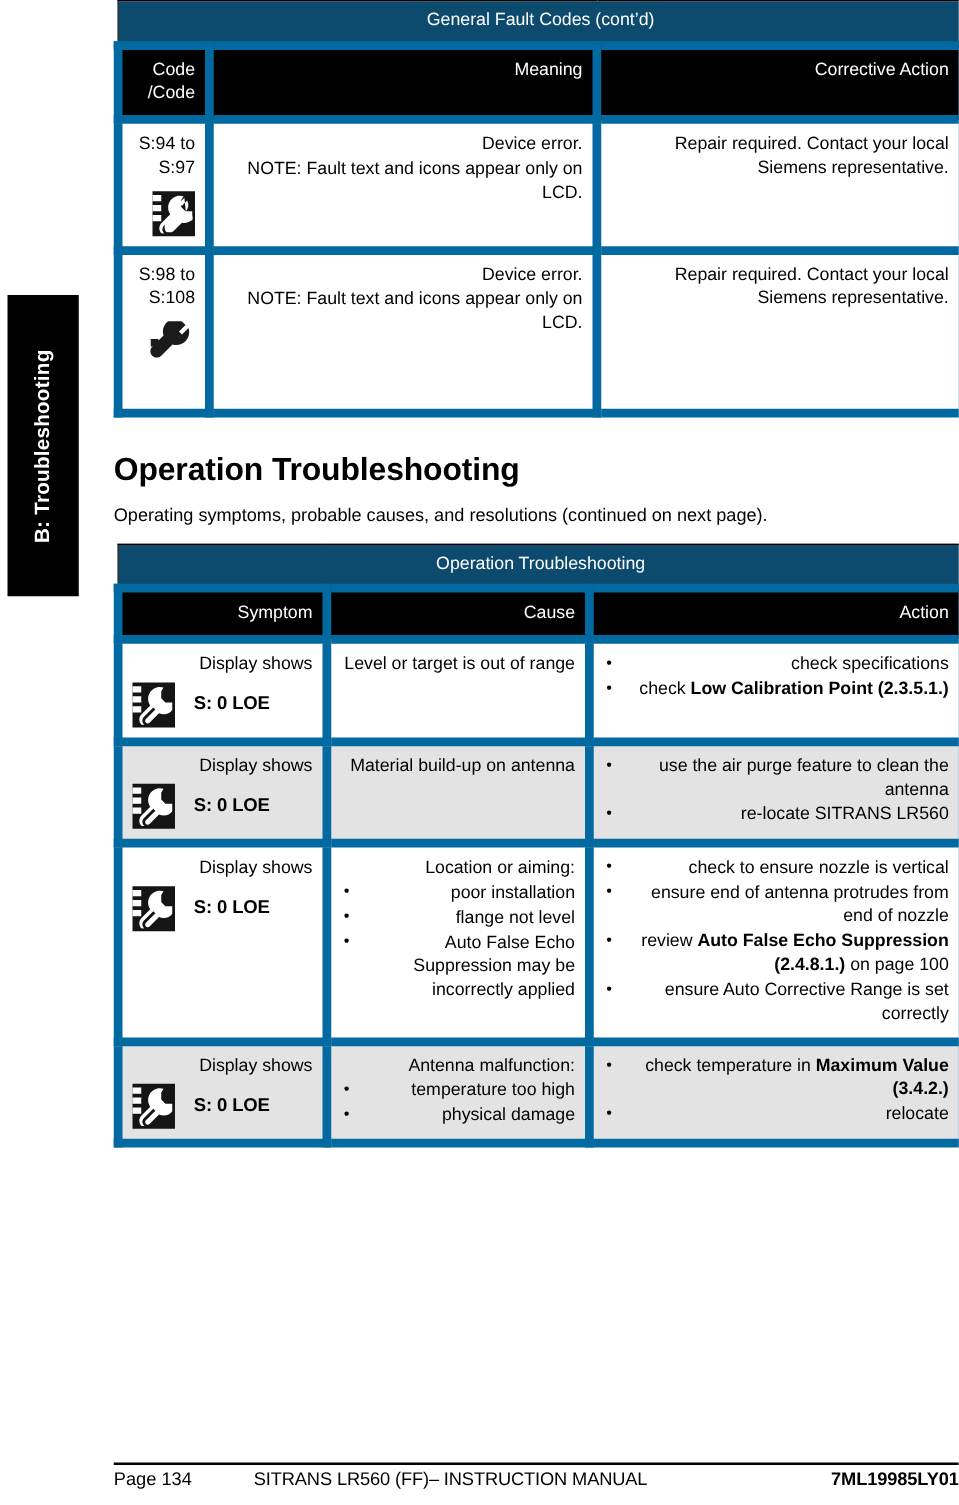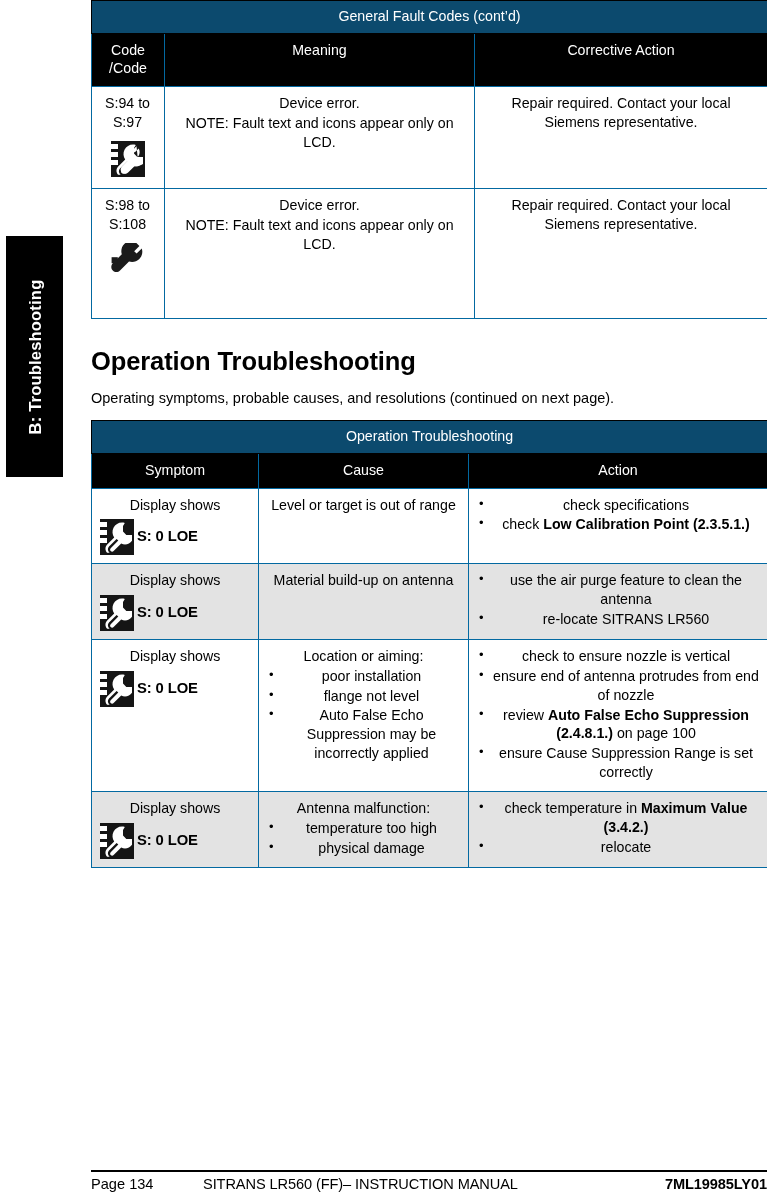--- a/index.html
+++ b/index.html
@@ -46,27 +46,27 @@
     width: 676px;
   }
 
   
   table.doc-table {
     border-collapse: collapse;
     width: 676px;
     table-layout: fixed;
   }
   table.doc-table td, table.doc-table th {
-    border: 1px solid #0369a1;
+    border: 7px solid #0369a1;
     vertical-align: top;
     padding: 7px 8px 8px 8px;
     font-size: 14.2px;
     line-height: 1.32;
     font-weight: normal;
-    text-align: center;
+    text-align: right;
   }
   .tbl-title {
     background: #0c4a6e;
     color: #ffffff;
     text-align: center !important;
     font-weight: bold;
     font-size: 15px;
     border: 1px solid #000000 !important;
     padding: 6px 4px 7px 4px !important;
   }
@@ -126,21 +126,21 @@
     height: 36px;
     vertical-align: middle;
   }
 
   .icon-row-1 { margin-top: 9px; }
 
   .sym-line {
     margin-top: 5px;
     display: flex;
     align-items: center;
-    gap: 3px;
+    gap: 15px;
   }
   .sym-text {
     font-weight: bold;
     font-size: 14.8px;
     letter-spacing: -0.1px;
   }
 
   
   h1.section-title {
     font-size: 25.5px;
@@ -361,21 +361,21 @@
               <li>poor installation</li>
               <li>flange not level</li>
               <li>Auto False Echo Suppression may be incorrectly applied</li>
             </ul>
           </td>
           <td>
             <ul class="cell-list">
               <li><span>check to ensure nozzle is vertical</span></li>
               <li><span>ensure end of antenna protrudes from end of nozzle</span></li>
               <li><span>review </span><span class="b">Auto False Echo Suppression (2.4.8.1.)</span><span> on page 100</span></li>
-              <li><span>ensure Cause Suppression Range is set correctly</span></li>
+              <li><span>ensure Auto Corrective Range is set correctly</span></li>
             </ul>
           </td>
         </tr>
         <tr class="row-shaded">
           <td>
             <div>Display shows</div>
             <div class="sym-line">
               <span class="icon-wrench-box">
                 <span class="notch n1"></span>
                 <span class="notch n2"></span>

